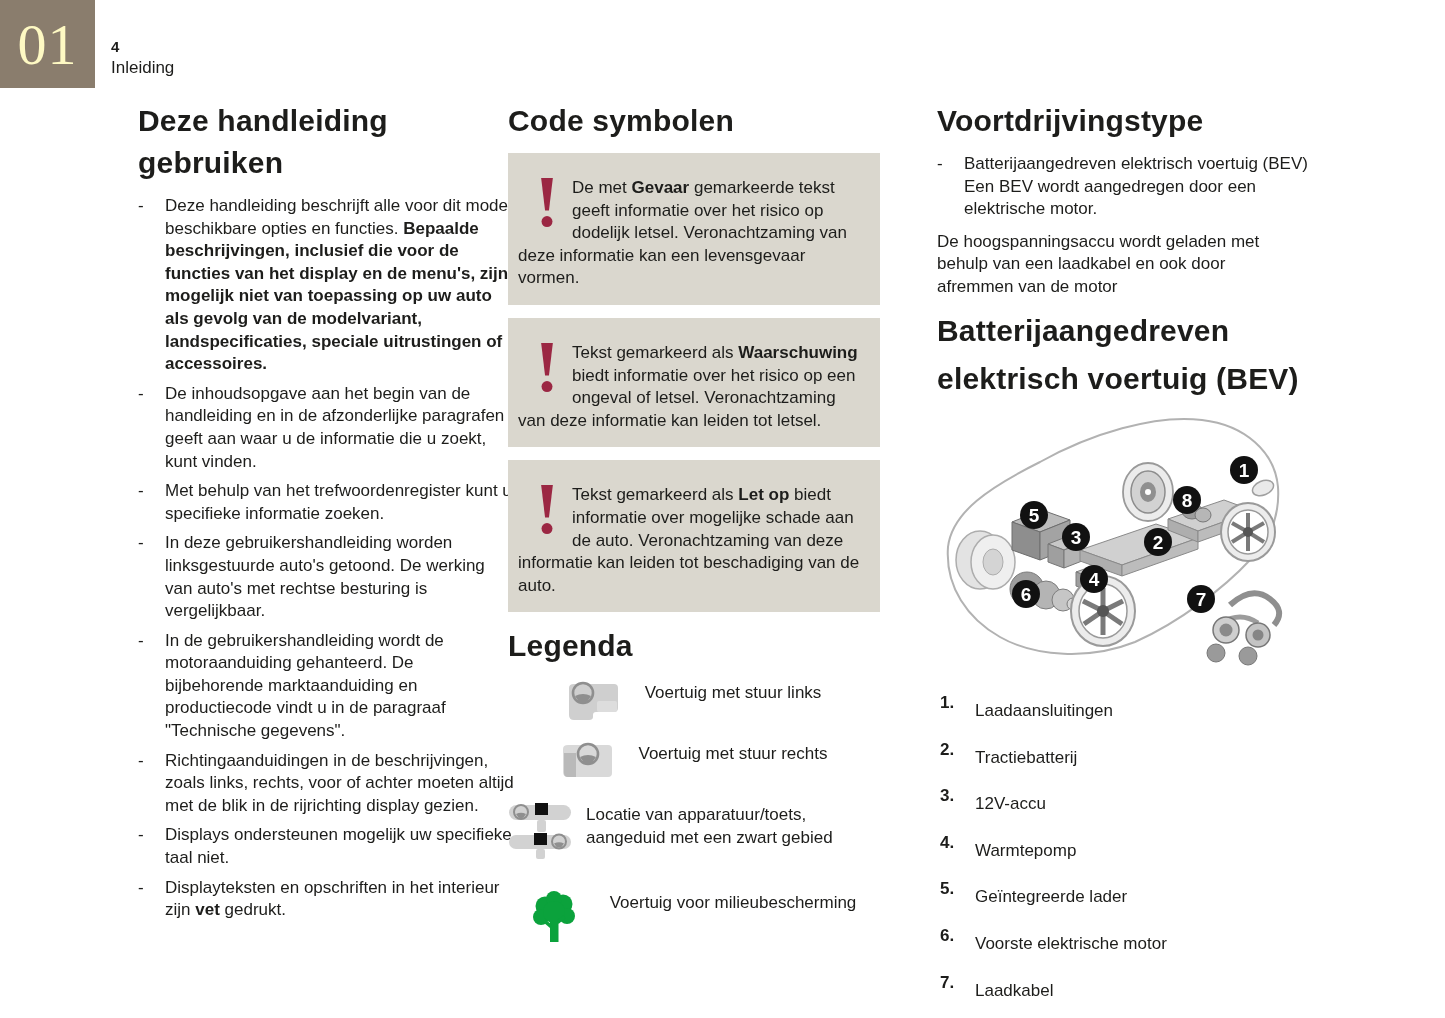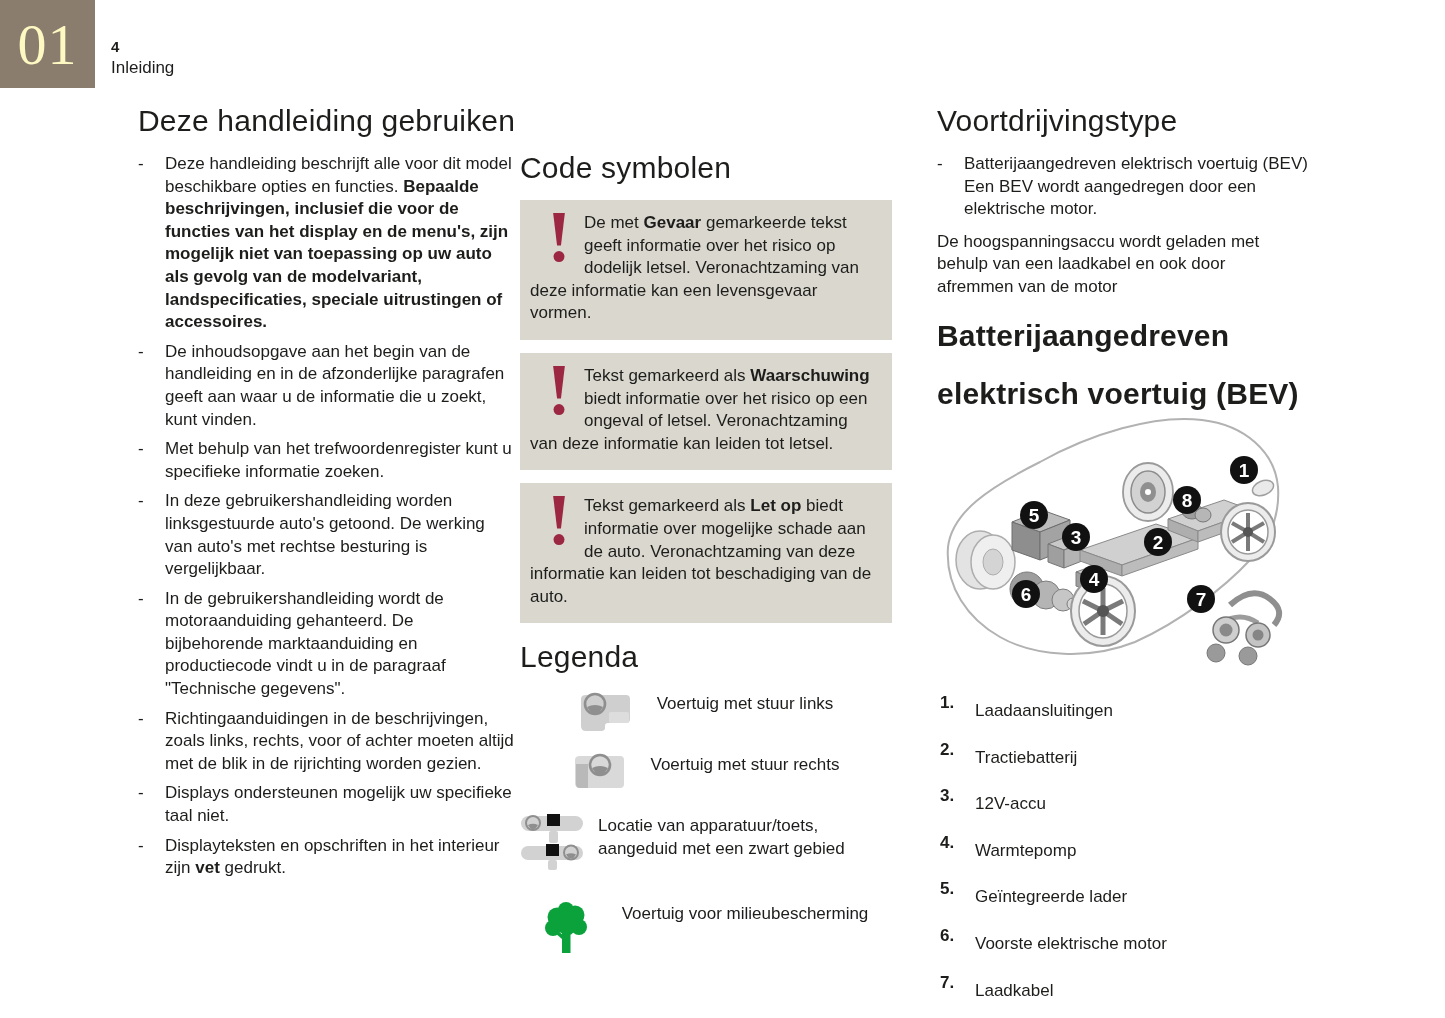--- a/index.html
+++ b/index.html
@@ -19,52 +19,52 @@
     font-family:"Liberation Serif","DejaVu Serif", serif;
     font-size:58px; font-weight:400; letter-spacing:1px;
   }
   .page-head { position:absolute; left:111px; top:38px; }
   .page-num { font-size:15px; font-weight:700; line-height:18px; }
   .section-title { font-size:17px; font-weight:400; line-height:24px; }
 
   
   .col { position:absolute; top:100px; }
   .col1 { left:138px; width:378px; }
-  .col2 { left:520px; width:372px;margin-top:47px; }
+  .col2 { left:508px; width:372px; }
   .col3 { left:937px; width:380px; }
 
   h2 {
-    font-size:30px; line-height:42px; font-weight:400; letter-spacing:.2px;
+    font-size:30px; line-height:42px; font-weight:700; letter-spacing:.2px;
     color:#1d1d1b; margin-bottom:11px;
   }
   .body-txt { font-size:17px; line-height:22.6px; }
   .b { font-weight:700; }
 
   .bullet { display:flex; margin-bottom:7px; }
   .bullet .dash { width:27px; flex:0 0 27px; font-size:17px; line-height:22.6px; }
   .bullet .btext { flex:1; font-size:17px; line-height:22.6px; }
 
   
   .warnbox {
-    background:#dad7ce; padding:12px 14px 15px 10px; margin-bottom:13px;
+    background:#dad7ce; padding:24px 14px 15px 10px; margin-bottom:13px;
     font-size:17px; line-height:22.6px;
   }
   .excl-icon { float:left; width:34px; height:52px; margin:1px 8px 2px 12px; }
 
   
   .legend-title { margin-top:8px; }
   .legend-row { display:flex; margin-bottom:15px;justify-content:center; }
   .legend-icon { flex:0 0 78px; padding-top:2px; }
   .legend-label { font-size:17px; line-height:22.6px; padding-top:4px; }
   .legend-row.tall { margin-bottom:24px; }
 
   
   .para { font-size:17px; line-height:22.6px; margin:10px 16px 8px 0; }
   h3.sub {
-    font-size:30px; line-height:58px; font-weight:700; letter-spacing:.2px; margin-top:2px;
+    font-size:30px; line-height:48px; font-weight:700; letter-spacing:.2px; margin-top:2px;
   }
 
   .diagram {
     position:absolute; left:930px; top:392px; width:510px; height:290px;
   }
 
   .comp-list { position:absolute; left:940px; top:692px; width:420px; }
   .numrow { display:flex; margin-bottom:16px; }
   .numrow .num { flex:0 0 35px; font-size:17px; line-height:22.6px; font-weight:700; }
   .numrow .nlabel { font-size:17px; line-height:22.6px;margin-top:8px; }
@@ -99,21 +99,21 @@
     <div class="bullet">
       <span class="dash">-</span>
       <span class="btext"><span>In deze gebruikershandleiding worden linksgestuurde auto's getoond. De werking van auto's met rechtse besturing is vergelijkbaar.</span></span>
     </div>
     <div class="bullet">
       <span class="dash">-</span>
       <span class="btext"><span>In de gebruikershandleiding wordt de motoraanduiding gehanteerd. De bijbehorende marktaanduiding en productiecode vindt u in de paragraaf "Technische gegevens".</span></span>
     </div>
     <div class="bullet">
       <span class="dash">-</span>
-      <span class="btext"><span>Richtingaanduidingen in de beschrijvingen, zoals links, rechts, voor of achter moeten altijd met de blik in de rijrichting worden gezien.</span></span>
+      <span class="btext"><span>Richtingaanduidingen in de beschrijvingen, zoals links, rechts, voor of achter moeten altijd met de blik in de rijrichting display gezien.</span></span>
     </div>
     <div class="bullet">
       <span class="dash">-</span>
       <span class="btext"><span>Displays ondersteunen mogelijk uw specifieke taal niet.</span></span>
     </div>
     <div class="bullet">
       <span class="dash">-</span>
       <span class="btext"><span>Displayteksten en opschriften in het interieur zijn </span><span class="b">vet</span><span> gedrukt.</span></span>
     </div>
   </div>

